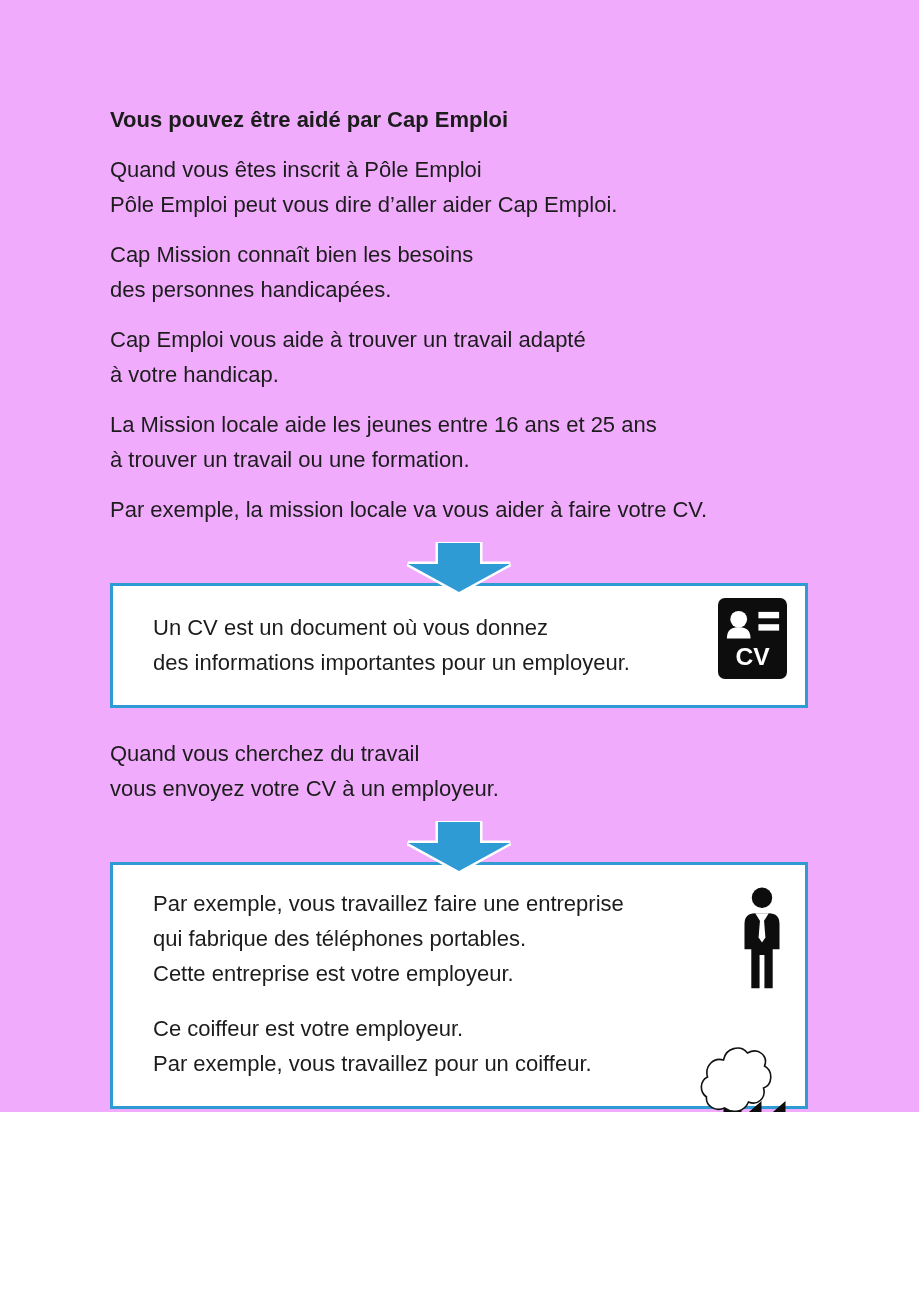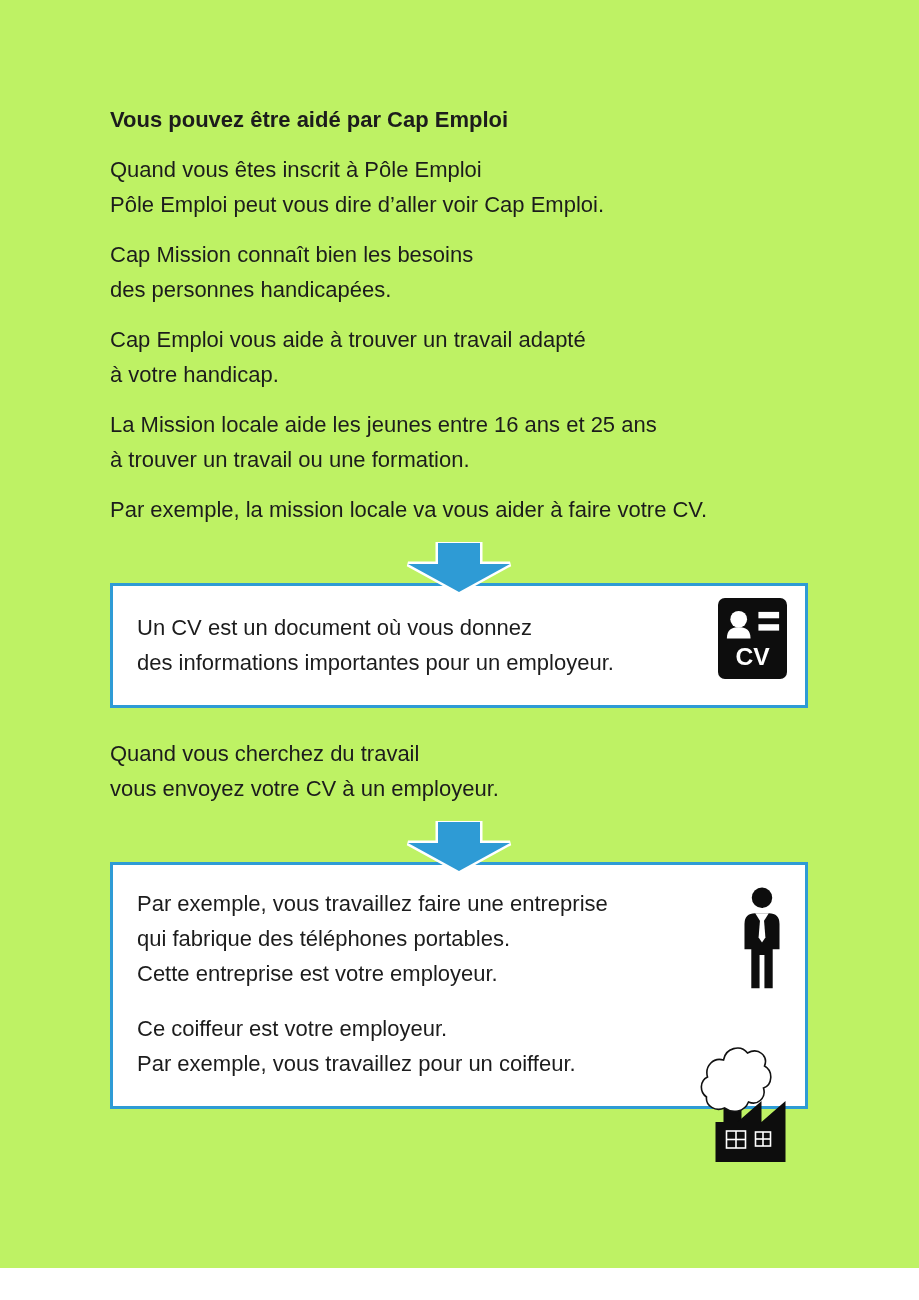--- a/index.html
+++ b/index.html
@@ -1,22 +1,22 @@
 <!DOCTYPE html>
 <html lang="fr" style="--accent: #2E9BD5; --ink: #1c1c1c;"><head>
 <meta charset="utf-8">
 <style>
   * { margin: 0; padding: 0; box-sizing: border-box; }
   html, body { background: #ffffff; }
   :root { --accent: #2E9BD5; --ink: #1c1c1c; }
   .page {
     position: relative;
     width: 919px;
-    height: 1268px;
-    background: #bef264;
+    height: 1112px;
+    background: #f0abfc;
     font-family: "Liberation Sans", sans-serif;
     color: var(--ink);
     overflow: hidden;
   }
   .content {
     position: absolute;
     left: 110px;
     top: 102px;
     width: 698px;
   }
@@ -29,21 +29,21 @@
     margin-top: 4px;
     margin-bottom: -11px;
     display: flex;
     justify-content: center;
   }
   .arrow-wrap svg { display: block; }
   .infobox {
     position: relative;
     border: 3px solid var(--accent);
     background: #ffffff;
-    padding: 24px 110px 10px 24px;
+    padding: 24px 110px 10px 40px;
     z-index: 1;
   }
   .infobox .p:last-child { margin-bottom: 0; }
   .box-cv { margin-bottom: 0; }
   .after-box { margin-top: 28px; }
   .box-employer { padding-top: 21px; padding-bottom: 5px; }
   .box-employer .p { margin-bottom: 20px; }
   .box-employer .p:last-child { margin-bottom: 0; }
   .icon-abs { position: absolute; }
   .cv-icon { right: 18px; top: 12px; }
@@ -56,21 +56,21 @@
 
 <div class="page">
   <div class="content">
 
     <div class="h">
       <div>Vous pouvez être aidé par Cap Emploi</div>
     </div>
 
     <div class="p">
       <div>Quand vous êtes inscrit à Pôle Emploi</div>
-      <div>Pôle Emploi peut vous dire d’aller voir Cap Emploi.</div>
+      <div>Pôle Emploi peut vous dire d’aller aider Cap Emploi.</div>
     </div>
 
     <div class="p">
       <div>Cap Mission connaît bien les besoins</div>
       <div>des personnes handicapées.</div>
     </div>
 
     <div class="p">
       <div>Cap Emploi vous aide à trouver un travail adapté</div>
       <div>à votre handicap.</div>

